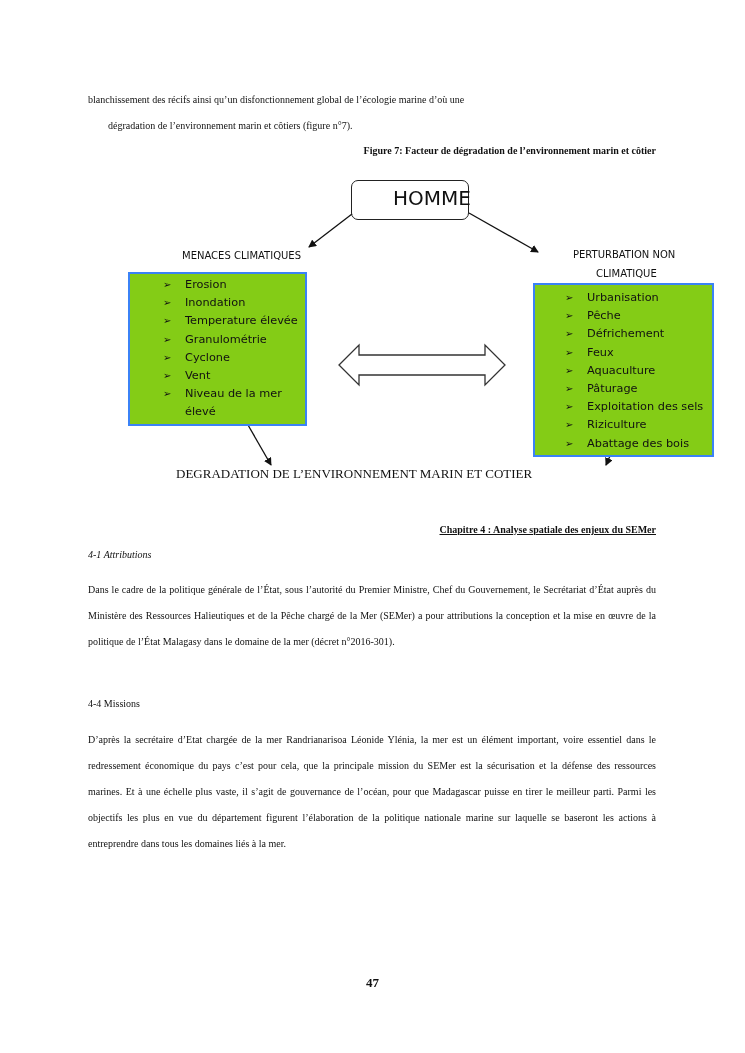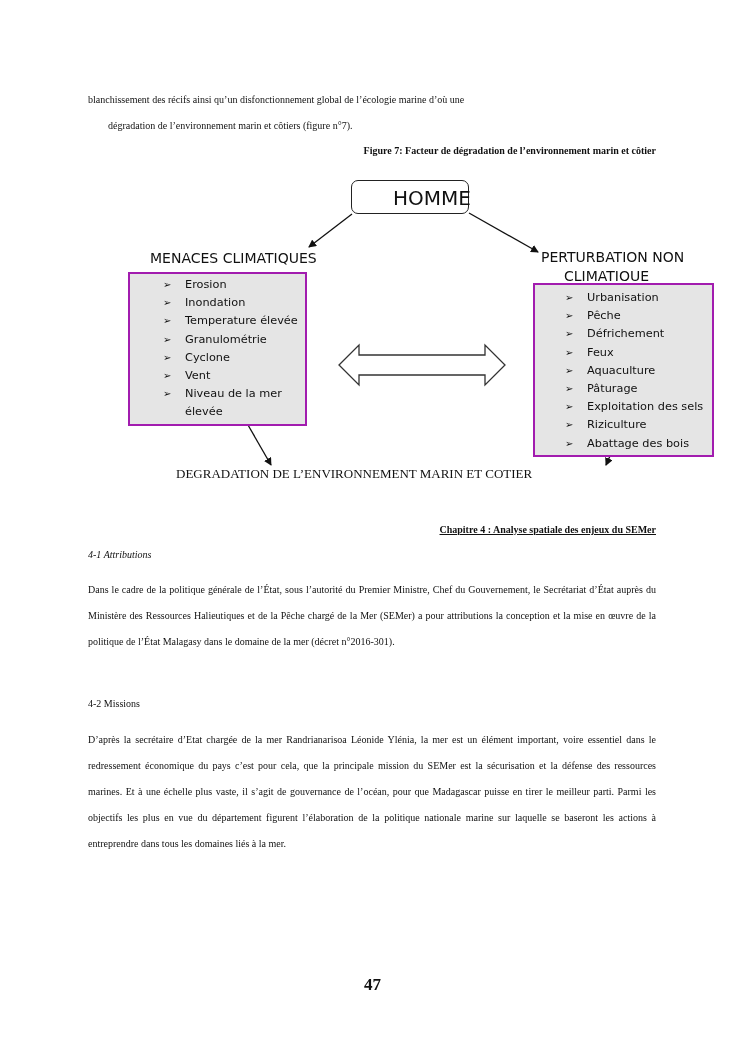--- a/index.html
+++ b/index.html
@@ -4,29 +4,29 @@
 <style>
   html, body { margin:0; padding:0; background:#ffffff; }
   body { width:745px; height:1053px; position:relative; overflow:hidden;
          font-family:"Liberation Serif", serif; color:#111; }
   .p { position:absolute; left:88px; width:568px; font-size:10px; line-height:26px; margin:0; }
   .just { text-align:justify; text-align-last:left; }
   .bold { font-weight:bold;text-align:right; }
   .u { text-decoration:underline; }
   .diag { position:absolute; left:0; top:0; width:745px; height:500px; }
   .sans { font-family:"DejaVu Sans", "Liberation Sans", sans-serif; }
-  .homme { position:absolute; left:351px; top:180px; width:118px; height:34px; border:1.3px solid #222;
+  .homme { position:absolute; left:351px; top:180px; width:118px; height:40px; border:1.3px solid #222;
            border-radius:7px; font-size:20px; text-align:center; line-height:34px; box-sizing:border-box;padding-left:41px; }
-  .lbl { position:absolute; font-size:14px; white-space:nowrap; }
-  .box { position:absolute; border:2px solid #a21caf; box-sizing:border-box; background:#e5e5e5; }
+  .lbl { position:absolute; font-size:10px; white-space:nowrap;margin-left:32px; }
+  .box { position:absolute; border:2px solid #3b82f6; box-sizing:border-box; background:#84cc16; }
   .box ul { list-style:none; margin:0; padding:0; }
   .box li { font-size:11.3px; line-height:18.2px; white-space:nowrap; }
   .box li .b { display:inline-block; width:22px; font-size:10px; }
   .degr { position:absolute; left:176px; top:466px; font-size:13px; font-weight:normal; white-space:nowrap; }
-  .pageno { position:absolute; left:0; width:745px; top:975px; text-align:center; font-size:17px; font-weight:bold; }
+  .pageno { position:absolute; left:0; width:745px; top:975px; text-align:center; font-size:13px; font-weight:bold; }
 </style>
 </head>
 <body>
 
 <p class="p" style="top:87px;">blanchissement des récifs ainsi qu’un disfonctionnement global de l’écologie marine d’où une</p>
 <p class="p" style="top:113px;margin-left:20px;">dégradation de l’environnement marin et côtiers (figure n°7).</p>
 <p class="p bold" style="top:138px;">Figure 7: Facteur de dégradation de l’environnement marin et côtier</p>
 
 <div>
   <svg class="diag" viewBox="0 0 745 500">
@@ -50,21 +50,21 @@
 
   <div class="box sans" style="left:128px; top:272px; width:179px; height:154px; padding:2px 0 0 33px;">
     <ul>
       <li><span class="b">➢</span><span>Erosion</span></li>
       <li><span class="b">➢</span><span>Inondation</span></li>
       <li><span class="b">➢</span><span>Temperature élevée</span></li>
       <li><span class="b">➢</span><span>Granulométrie</span></li>
       <li><span class="b">➢</span><span>Cyclone</span></li>
       <li><span class="b">➢</span><span>Vent</span></li>
       <li><span class="b">➢</span><span>Niveau de la mer</span></li>
-      <li><span class="b"></span><span>élevée</span></li>
+      <li><span class="b"></span><span>élevé</span></li>
     </ul>
   </div>
 
   <div class="box sans" style="left:533px; top:283px; width:181px; height:174px; padding:4px 0 0 30px;">
     <ul>
       <li><span class="b">➢</span><span>Urbanisation</span></li>
       <li><span class="b">➢</span><span>Pêche</span></li>
       <li><span class="b">➢</span><span>Défrichement</span></li>
       <li><span class="b">➢</span><span>Feux</span></li>
       <li><span class="b">➢</span><span>Aquaculture</span></li>
@@ -74,16 +74,16 @@
       <li><span class="b">➢</span><span>Abattage des bois</span></li>
     </ul>
   </div>
 
   <div class="degr">DEGRADATION DE L’ENVIRONNEMENT MARIN ET COTIER</div>
 </div>
 
 <p class="p bold u" style="top:517px;">Chapitre 4 : Analyse spatiale des enjeux du SEMer</p>
 <p class="p" style="top:542px;font-style:italic;">4-1 Attributions</p>
 <p class="p just" style="top:577px;">Dans le cadre de la politique générale de l’État, sous l’autorité du Premier Ministre, Chef du Gouvernement, le Secrétariat d’État auprès du Ministère des Ressources Halieutiques et de la Pêche chargé de la Mer (SEMer) a pour attributions la conception et la mise en œuvre de la politique de l’État Malagasy dans le domaine de la mer  (décret n°2016-301).</p>
-<p class="p" style="top:691px;">4-2 Missions</p>
+<p class="p" style="top:691px;">4-4 Missions</p>
 <p class="p just" style="top:727px;">D’après la secrétaire d’Etat chargée de la mer Randrianarisoa Léonide Ylénia, la mer est un élément important, voire essentiel dans le redressement économique du pays c’est pour cela, que la principale mission du SEMer est la sécurisation et la défense des ressources marines. Et à une échelle plus vaste, il s’agit de gouvernance de l’océan, pour que Madagascar puisse en tirer le meilleur parti. Parmi les objectifs les plus en vue du département figurent l’élaboration de la politique nationale marine sur laquelle se baseront les actions à entreprendre dans tous les domaines liés à la mer.</p>
 
 <div class="pageno">47</div>
 
 </body></html>

